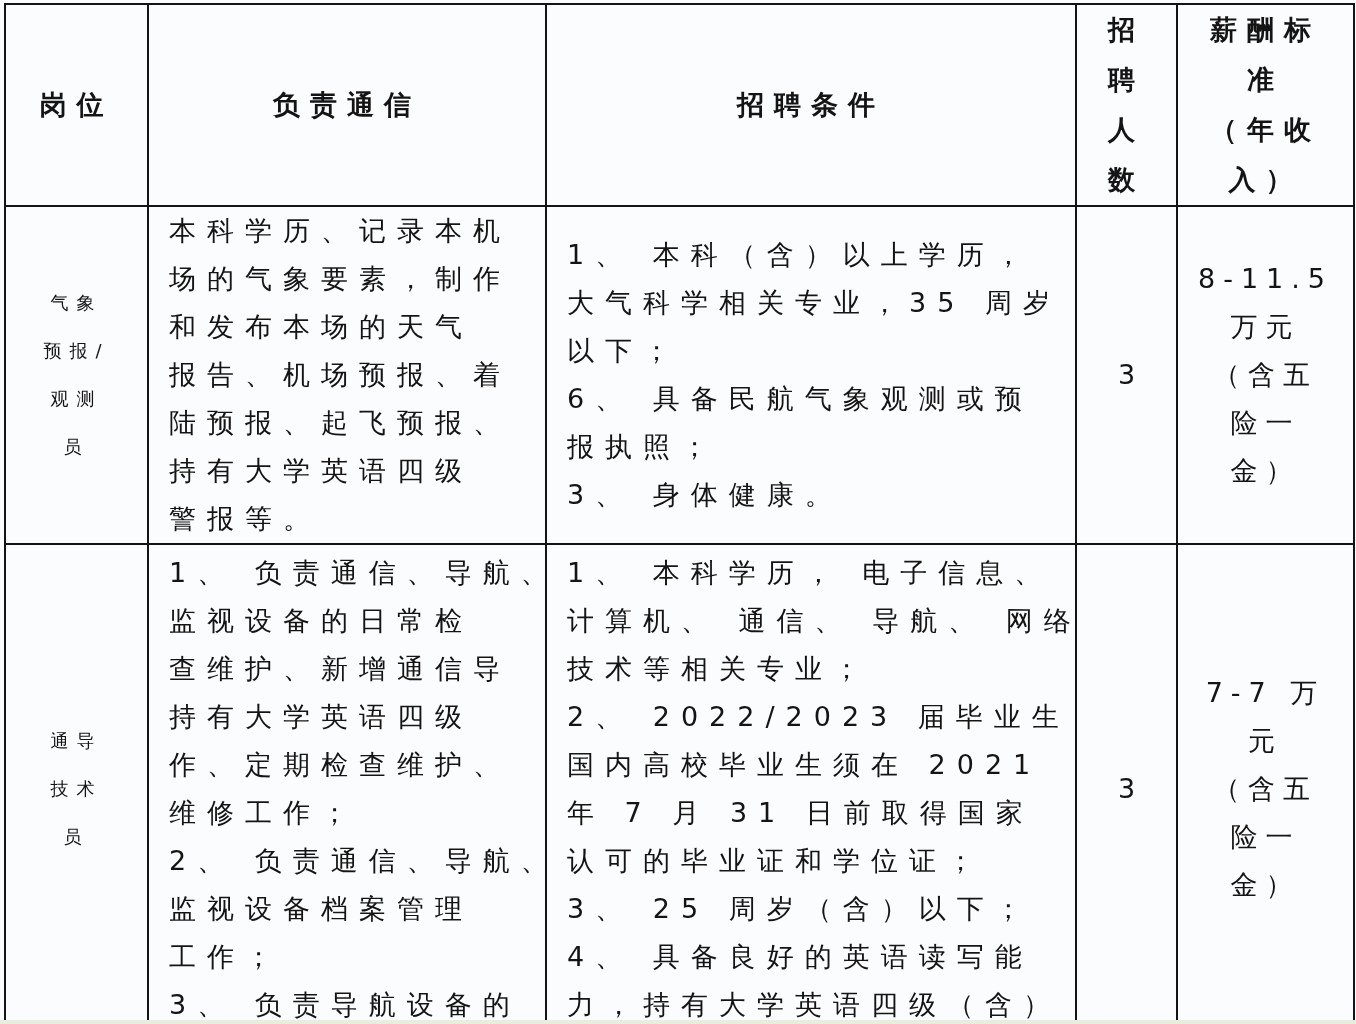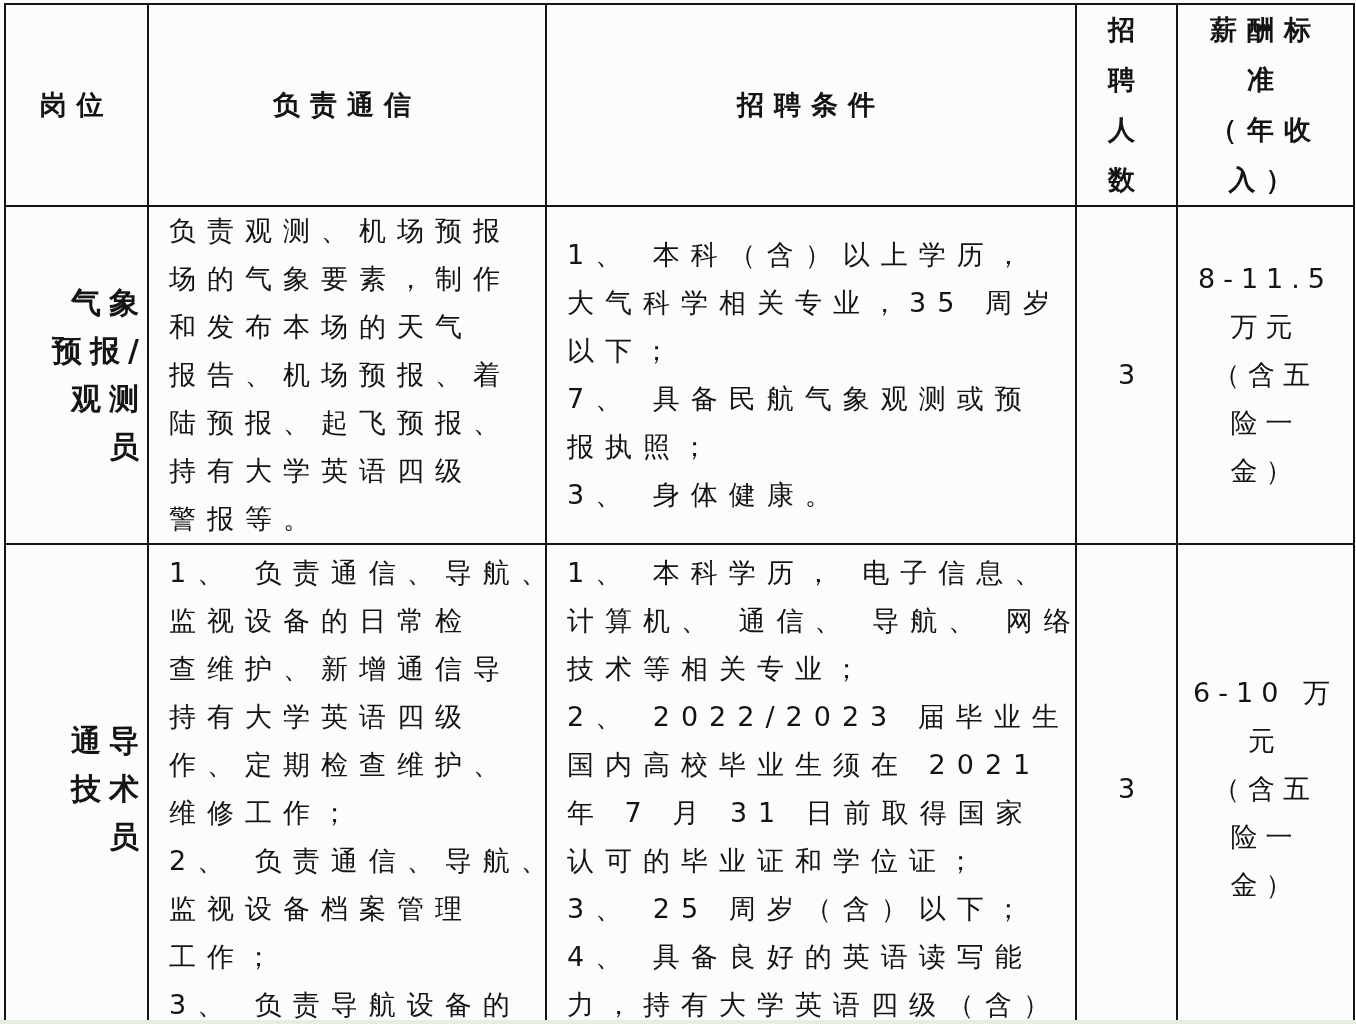--- a/index.html
+++ b/index.html
@@ -56,25 +56,24 @@
     }
     .hdr-stack {
       font-weight: bold;
       font-size: 27px;
       line-height: 50px;
       letter-spacing: 10px;
     }
     .hdr-stack span { display: block; }
 
     .post {
-      font-weight: bold;
-      font-size: 30px;
+      font-weight: normal;
+      font-size: 18px;
       line-height: 48px;
       letter-spacing: 8px;
-      text-align: right;
     }
     .post span { display: block; }
 
     .body-text {
       text-align: left;
       font-size: 27px;
       line-height: 48px;
       letter-spacing: 11px;
       padding: 0 14px 0 20px;
     }
@@ -147,35 +146,35 @@
       <td>
         <div class="post">
           <span>气象</span>
           <span>预报/</span>
           <span>观测</span>
           <span>员</span>
         </div>
       </td>
       <td class="top">
         <div class="body-text">
-          <span>负责观测、机场预报</span>
+          <span>本科学历、记录本机</span>
           <span>场的气象要素，制作</span>
           <span>和发布本场的天气</span>
           <span>报告、机场预报、着</span>
           <span>陆预报、起飞预报、</span>
           <span>持有大学英语四级</span>
           <span>警报等。</span>
         </div>
       </td>
       <td class="top">
         <div class="body-text">
           <span>1、 本科（含）以上学历，</span>
           <span>大气科学相关专业，35 周岁</span>
           <span>以下；</span>
-          <span>7、 具备民航气象观测或预</span>
+          <span>6、 具备民航气象观测或预</span>
           <span>报执照；</span>
           <span>3、 身体健康。</span>
         </div>
       </td>
       <td>
         <span class="count">3</span>
       </td>
       <td>
         <div class="salary">
           <span>8-11.5</span>
@@ -221,21 +220,21 @@
           <span>3、 25 周岁（含）以下；</span>
           <span>4、 具备良好的英语读写能</span>
           <span>力，持有大学英语四级（含）</span>
         </div>
       </td>
       <td>
         <span class="count">3</span>
       </td>
       <td>
         <div class="salary">
-          <span>6-10 万</span>
+          <span>7-7 万</span>
           <span>元</span>
           <span>（含五</span>
           <span>险一</span>
           <span>金）</span>
         </div>
       </td>
     </tr>
   </tbody>
     </table>
   <div class="edge-bottom"></div>

